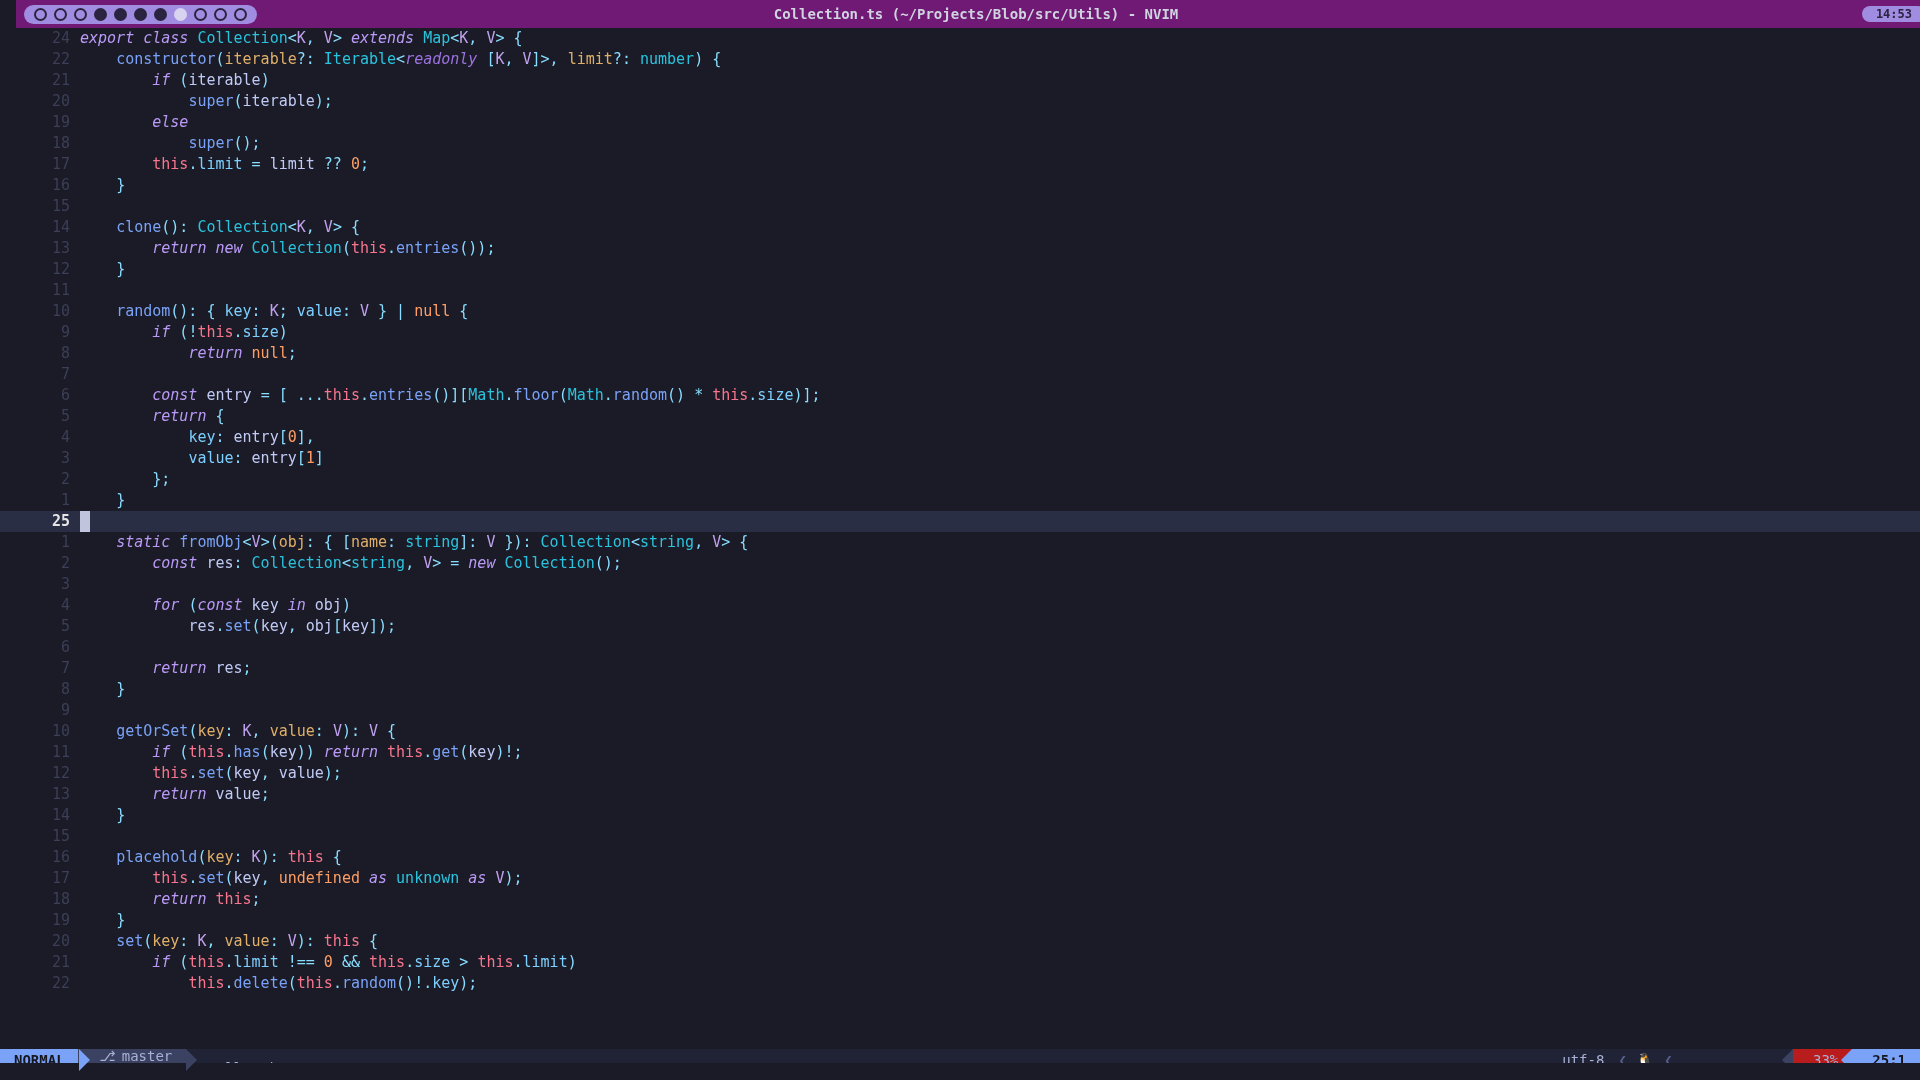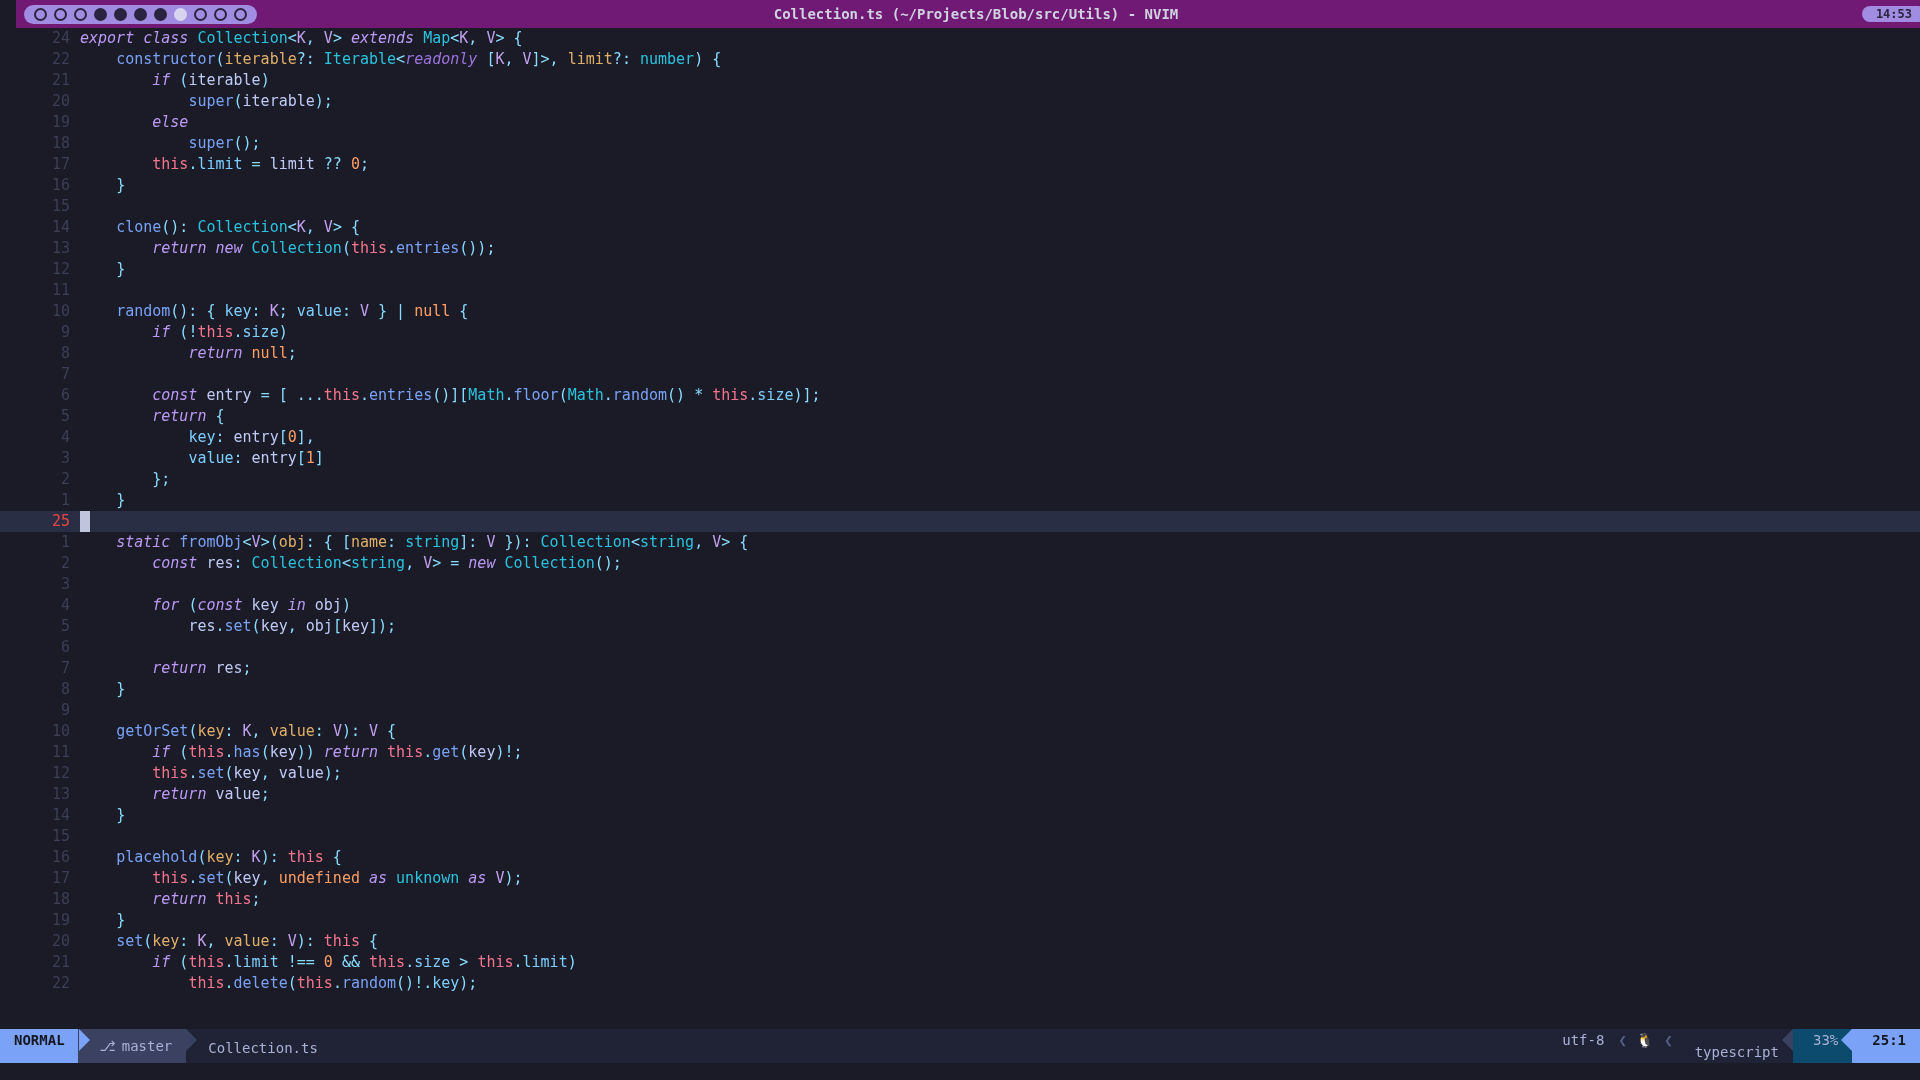--- a/index.html
+++ b/index.html
@@ -73,21 +73,21 @@
   }
   .line.cursorline { background: #2a2e44; }
   .gutter {
     width: 80px;
     text-align: right;
     padding-right: 10px;
     color: #3b3f57;
     flex-shrink: 0;
     padding-left: 24px;
   }
-  .line.cursorline .gutter { color: #ef4444; font-weight: normal; border-radius: 10px; }
+  .line.cursorline .gutter { color: #e5e5e5; font-weight: bold; border-radius: 10px; }
   .code { flex: 1; }
   .blockcursor {
     display: inline-block;
     width: 10px; height: 21px;
     background: #c0c5dd;
     vertical-align: top;
   }
 
   
   .kw   { color: #bb9af7; font-style: italic; }   
@@ -101,21 +101,21 @@
   .pun  { color: #89ddff; }                        
   .op   { color: #89ddff; }                        
   .num  { color: #ff9e64; }                        
   .nul  { color: #ff9e64; }                        
   .self { color: #f7768e; }                        
 
   
   .status {
     position: absolute;
     bottom: 17px; left: 0; right: 0;
-    height: 34px;
+    height: 14px;
     background: #1f2335;
     display: flex;
     align-items: stretch;
     font-size: 14px;
     line-height: 22px;
   }
   .seg-mode {
     background: #7aa2f7; color: #16161e;
     font-weight: bold;
     padding: 0 14px;
@@ -138,21 +138,21 @@
     position: absolute; right:-11px; top:0;
     border-top: 11px solid transparent;
     border-bottom: 11px solid transparent;
   }
   .seg-mode.arrR::after   { border-left: 11px solid #7aa2f7; z-index:3;}
   .seg-branch.arrR::after { border-left: 11px solid #3b4261; z-index:2;}
   .status .spacer { flex:1; }
   .seg-enc  { color:#a9b1d6; padding:0 12px; position:relative;}
   .seg-os   { color:#a9b1d6; padding:0 8px; position:relative;}
   .seg-ft   { color:#a9b1d6; padding:12px 14px 0 20px; position:relative;}
-  .seg-pct  { background:#0c4a6e; color:#a9b1d6; padding:0 14px 0 20px; position:relative;}
+  .seg-pct  { background:#b91c1c; color:#a9b1d6; padding:0 14px 0 20px; position:relative;}
   .seg-pos  { background:#7aa2f7; color:#16161e; font-weight:bold; padding:0 14px 0 20px; position:relative;}
   .arrL::before {
     content:'';
     position:absolute; left:-11px; top:0;
     border-top:11px solid transparent;
     border-bottom:11px solid transparent;
   }
   .seg-pct.arrL::before { border-right:11px solid #3b4261; }
   .seg-pos.arrL::before { border-right:11px solid #7aa2f7; }
   .chev { color:#565f89; padding: 0 2px;}

